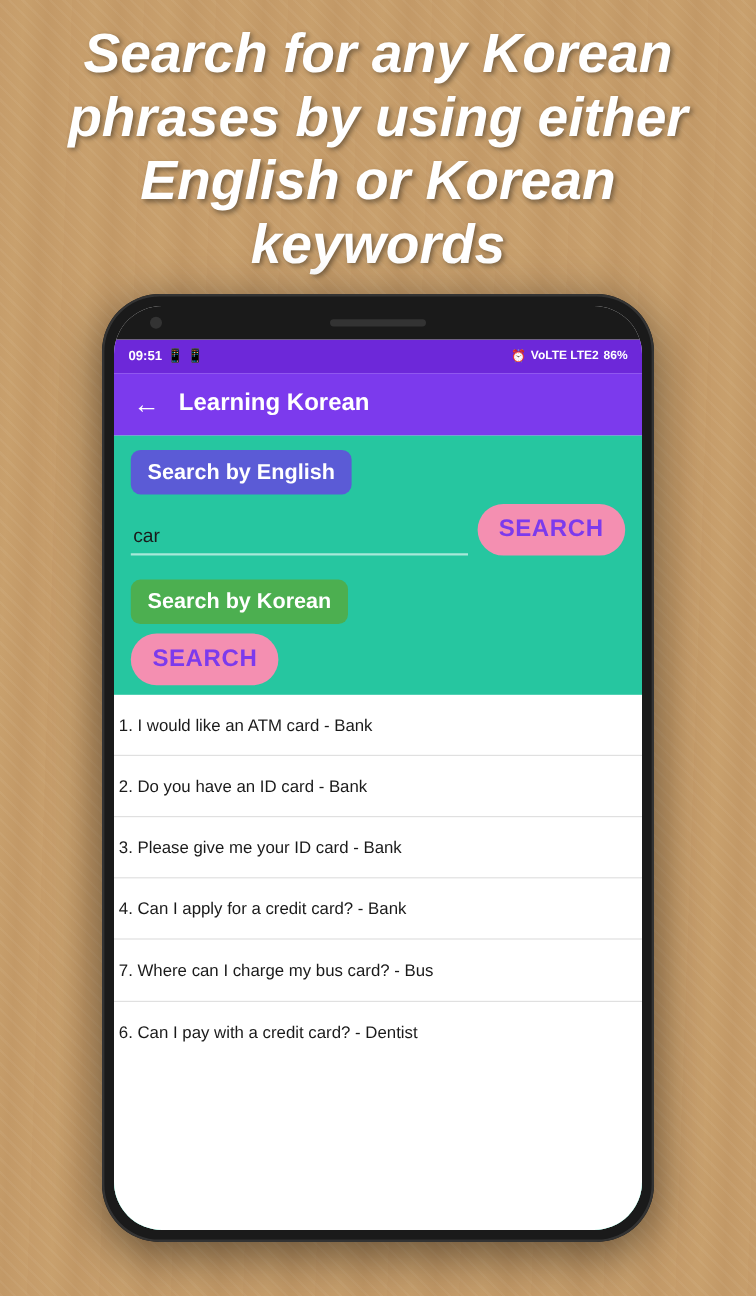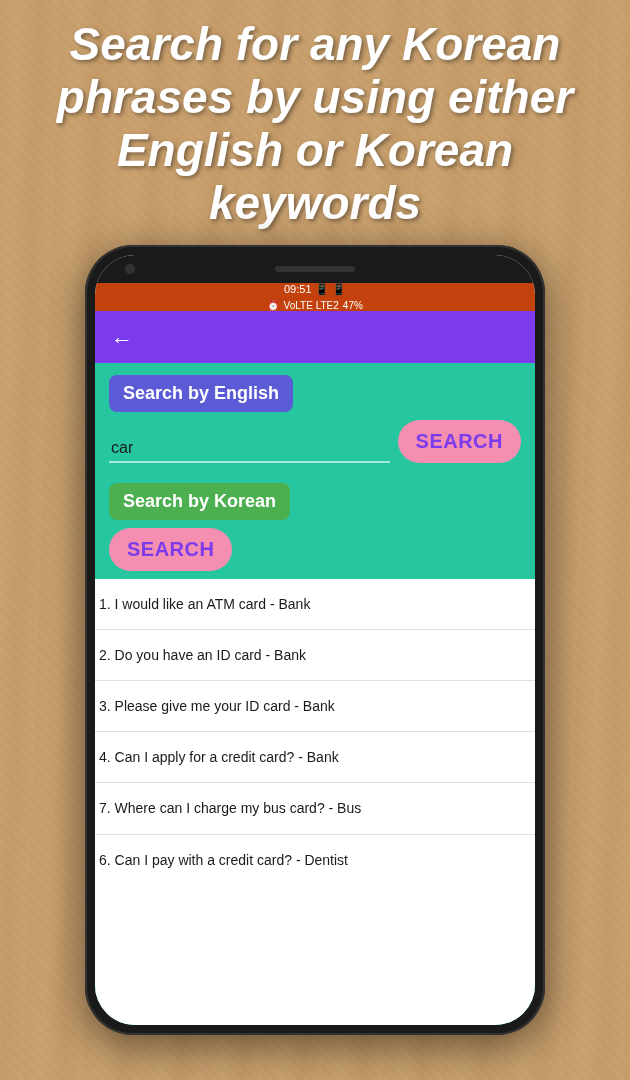--- a/index.html
+++ b/index.html
@@ -102,30 +102,29 @@
 
     .speaker-bar {
       width: 80px;
       height: 6px;
       background: #333;
       border-radius: 3px;
     }
 
     
     .status-bar {
-      background: #c2410c;
+      background: #6d28d9;
       height: 28px;
       display: flex;
       align-items: center;
       justify-content: space-between;
       padding: 0 12px;
       font-size: 11px;
       color: white;
-      font-weight: 400;
-      flex-direction: column;
+      font-weight: 700;
     }
 
     .status-left {
       display: flex;
       align-items: center;
       gap: 4px;
     }
 
     .status-right {
       display: flex;
@@ -256,26 +255,27 @@
     </div>
 
     <div class="status-bar">
       <div class="status-left">
         <span>09:51</span>
         <span>📱 📱</span>
       </div>
       <div class="status-right">
         <span>⏰</span>
         <span>VoLTE LTE2</span>
-        <span>47%</span>
+        <span>86%</span>
       </div>
     </div>
 
     <div class="app-bar">
       <span class="back-arrow">←</span>
+      <span class="app-title">Learning Korean</span>
     </div>
 
     <div class="main-content">
 
       <div class="search-section">
         <div class="section-label">Search by English</div>
         <div class="search-row">
           <input class="search-input" type="text" value="car" placeholder="Enter English text" style="">
           <button class="search-btn">SEARCH</button>
         </div>

